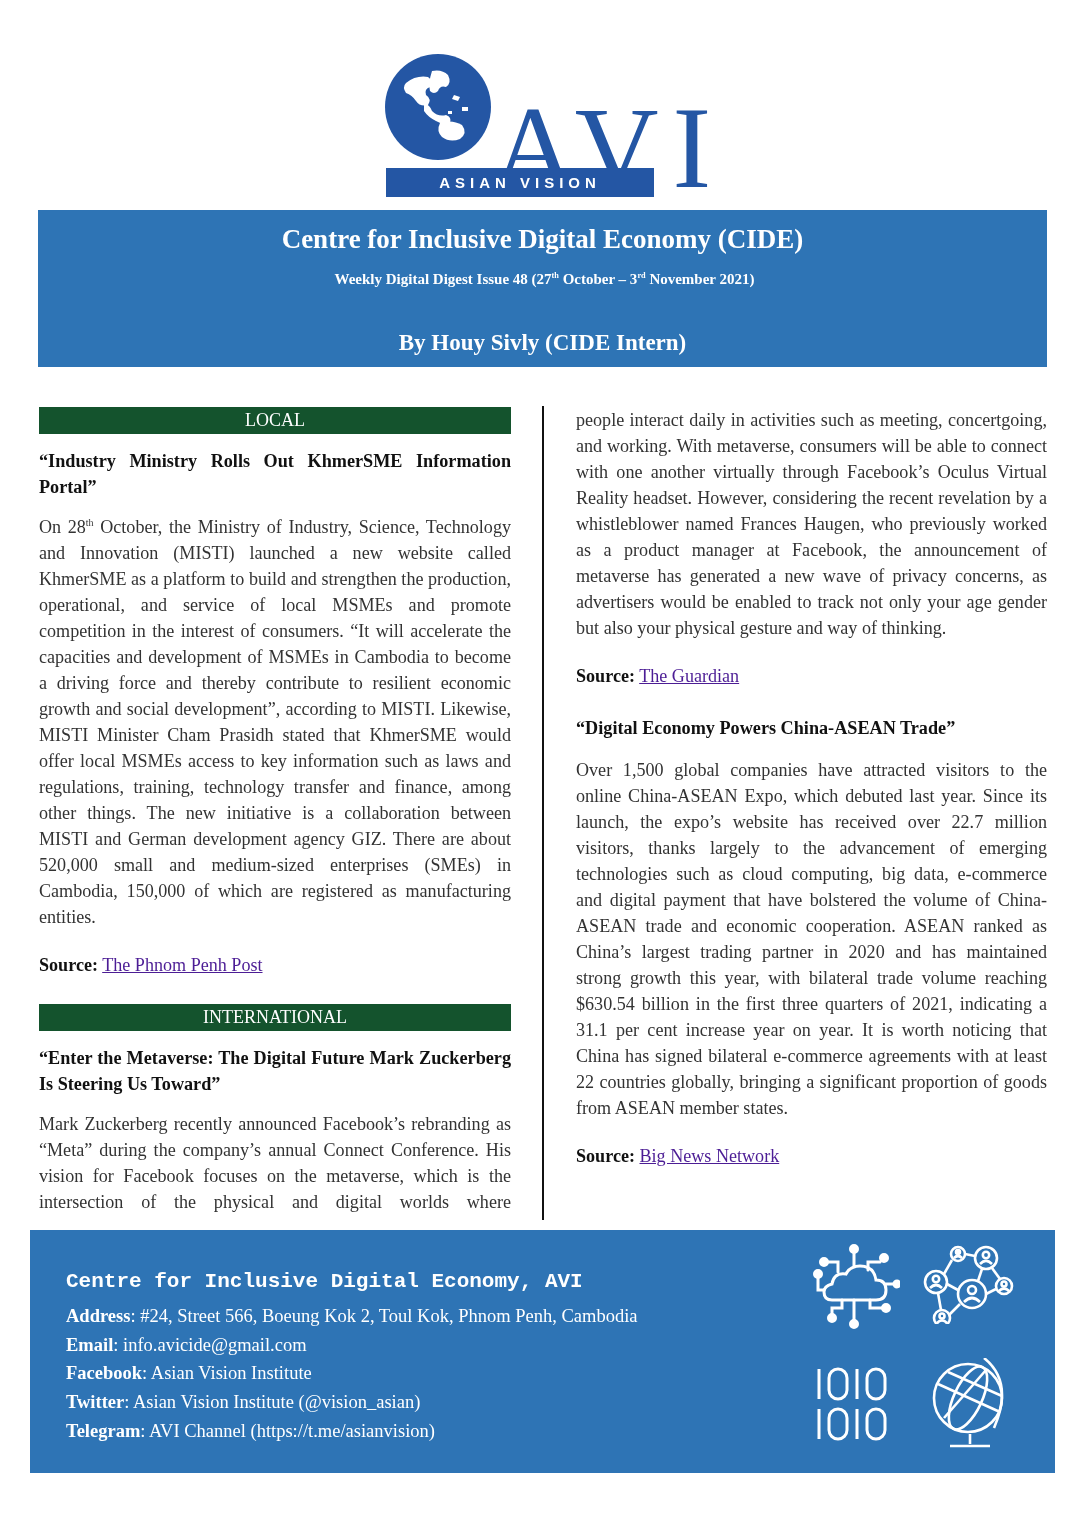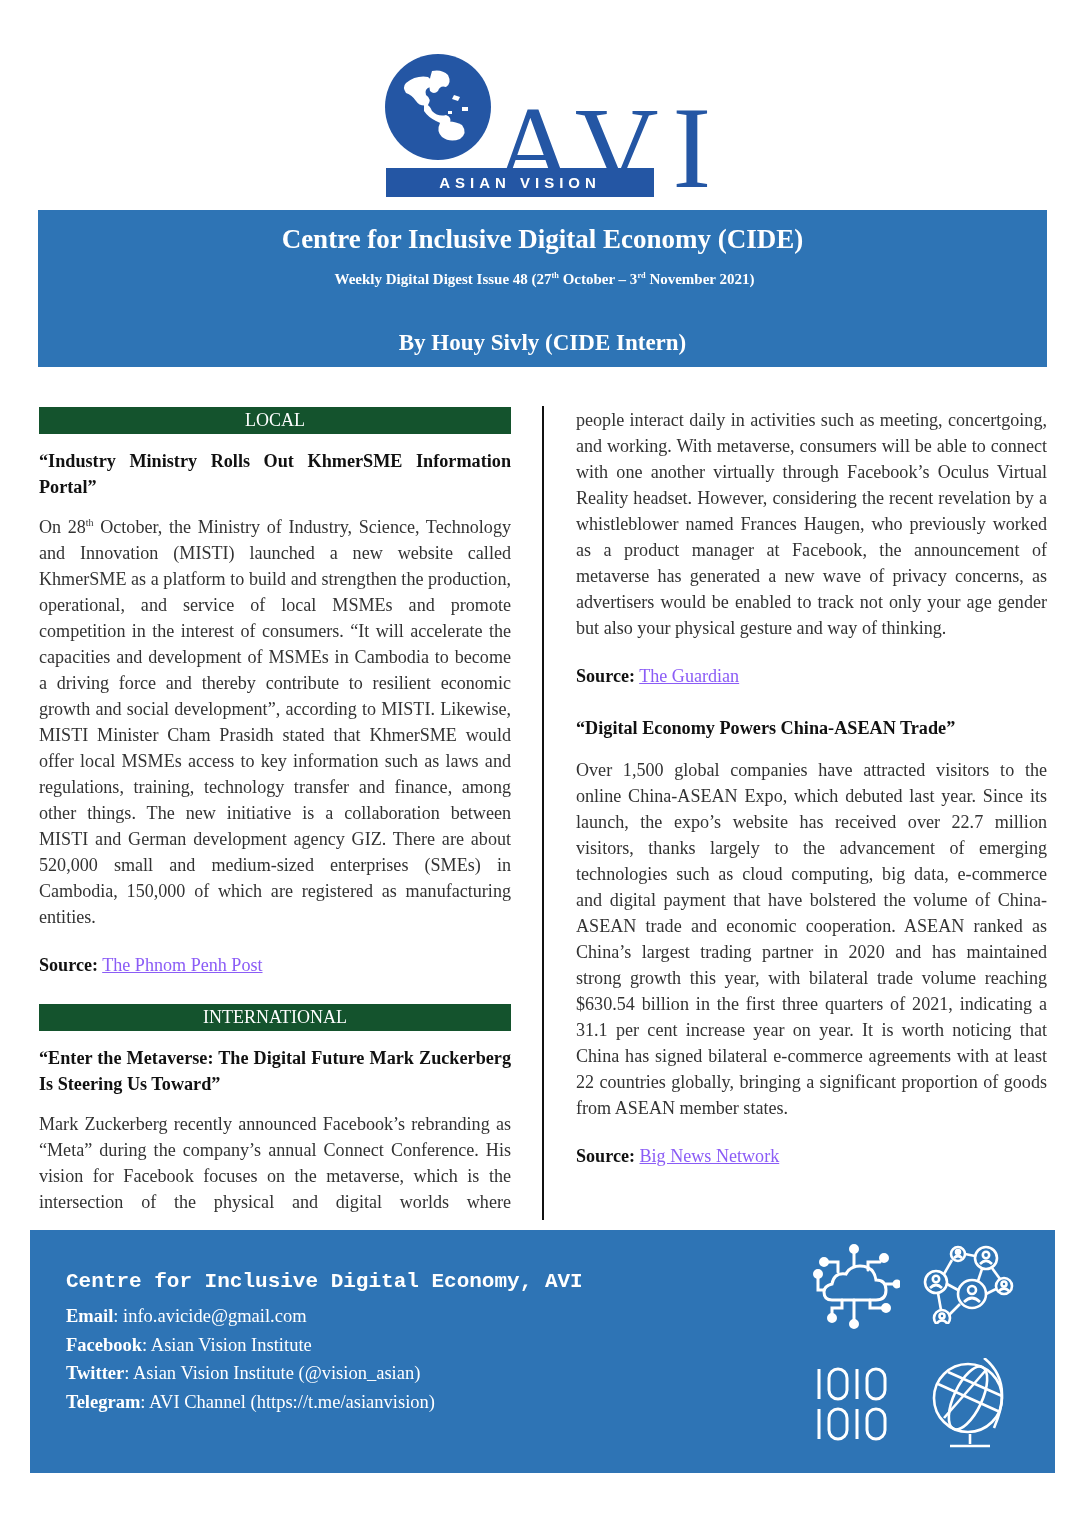--- a/index.html
+++ b/index.html
@@ -26,21 +26,21 @@
   .col { position: absolute; top: 407px; font-size: 18.1px; line-height: 26px; color: #333; text-align: justify; }
   .col.left { left: 39px; width: 472px; }
   .col.right { left: 576px; width: 471px; top: 407px; }
   .divider { position: absolute; left: 542px; top: 406px; width: 2px; height: 814px; background: #111; }
 
   .section-bar { background: #14532d; color: #fff; text-align: center; font-size: 18px; height: 27px; line-height: 27px; margin-bottom: 14px; }
   .headline { font-weight: bold; color: #111; font-size: 18.2px; line-height: 26px; margin: 0 0 14px 0; }
   .body-p { margin: 0 0 22px 0; }
   .source { margin: 0 0 23px 0; text-align: left; }
   .source b { color: #111; }
-  .source a { color: #8b5cf6; text-decoration: underline; text-align: right; }
+  .source a { color: #4c1d95; text-decoration: underline; text-align: right; }
 
   
   .footer { position: absolute; left: 30px; top: 1230px; width: 1025px; height: 243px; background: #2e74b5; color: #fff; }
   .footer .f-title { position: absolute; left: 36px; top: 40px; font-size: 21px; font-weight: bold; font-family: Liberation Mono, monospace; }
   .footer .f-lines { position: absolute; left: 36px; top: 72px; font-size: 18.5px; line-height: 28.7px; }
   .footer .f-lines b { font-weight: bold; }
   .icon { position: absolute; }
   .icon svg { width: 100%; height: 100%; }
 </style>
 </head>
@@ -92,20 +92,21 @@
   <p class="body-p">Over 1,500 global companies have attracted visitors to the online China-ASEAN Expo, which debuted last year. Since its launch, the expo’s website has received over 22.7 million visitors, thanks largely to the advancement of emerging technologies such as cloud computing, big data, e-commerce and digital payment that have bolstered the volume of China-ASEAN trade and economic cooperation. ASEAN ranked as China’s largest trading partner in 2020 and has maintained strong growth this year, with bilateral trade volume reaching $630.54 billion in the first three quarters of 2021, indicating a 31.1 per cent increase year on year. It is worth noticing that China has signed bilateral e-commerce agreements with at least 22 countries globally, bringing a significant proportion of goods from ASEAN member states.</p>
   <p class="source">
     <b>Source:</b>
     <a href="#">Big News Network</a>
   </p>
 </div>
 
 <div class="footer">
   <div class="f-title">Centre for Inclusive Digital Economy, AVI</div>
   <div class="f-lines">
+    <div><b>Address</b><span>: #24, Street 566, Boeung Kok 2, Toul Kok, Phnom Penh, Cambodia</span></div>
     <div><b>Email</b><span>: info.avicide@gmail.com</span></div>
     <div><b>Facebook</b><span>: Asian Vision Institute</span></div>
     <div><b>Twitter</b><span>: Asian Vision Institute (@vision_asian)</span></div>
     <div><b>Telegram</b><span>: AVI Channel (https://t.me/asianvision)</span></div>
   </div>
 
   <div class="icon" style="left:778px; top:14px; width:92px; height:86px;">
     <svg viewBox="0 0 92 86" fill="none" stroke="#fff" stroke-width="3" stroke-linecap="round">
       <path d="M24 56 h44 q10 0 10 -10 q0 -10 -10 -10 q-2 -14 -16 -14 q-10 0 -14 8 q-12 -2 -14 10 q-8 2 -8 8 q0 8 8 8z"></path>
       <line x1="46" y1="22" x2="46" y2="6"></line>

